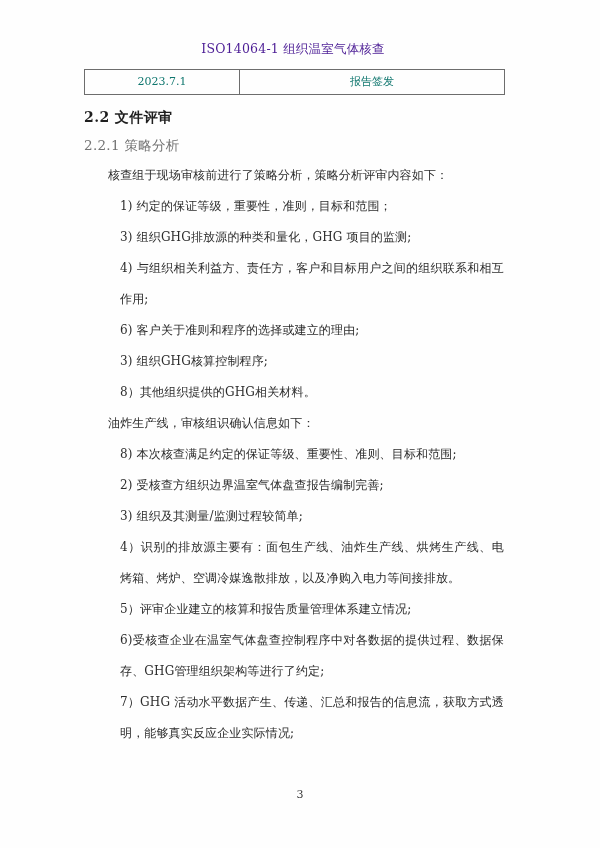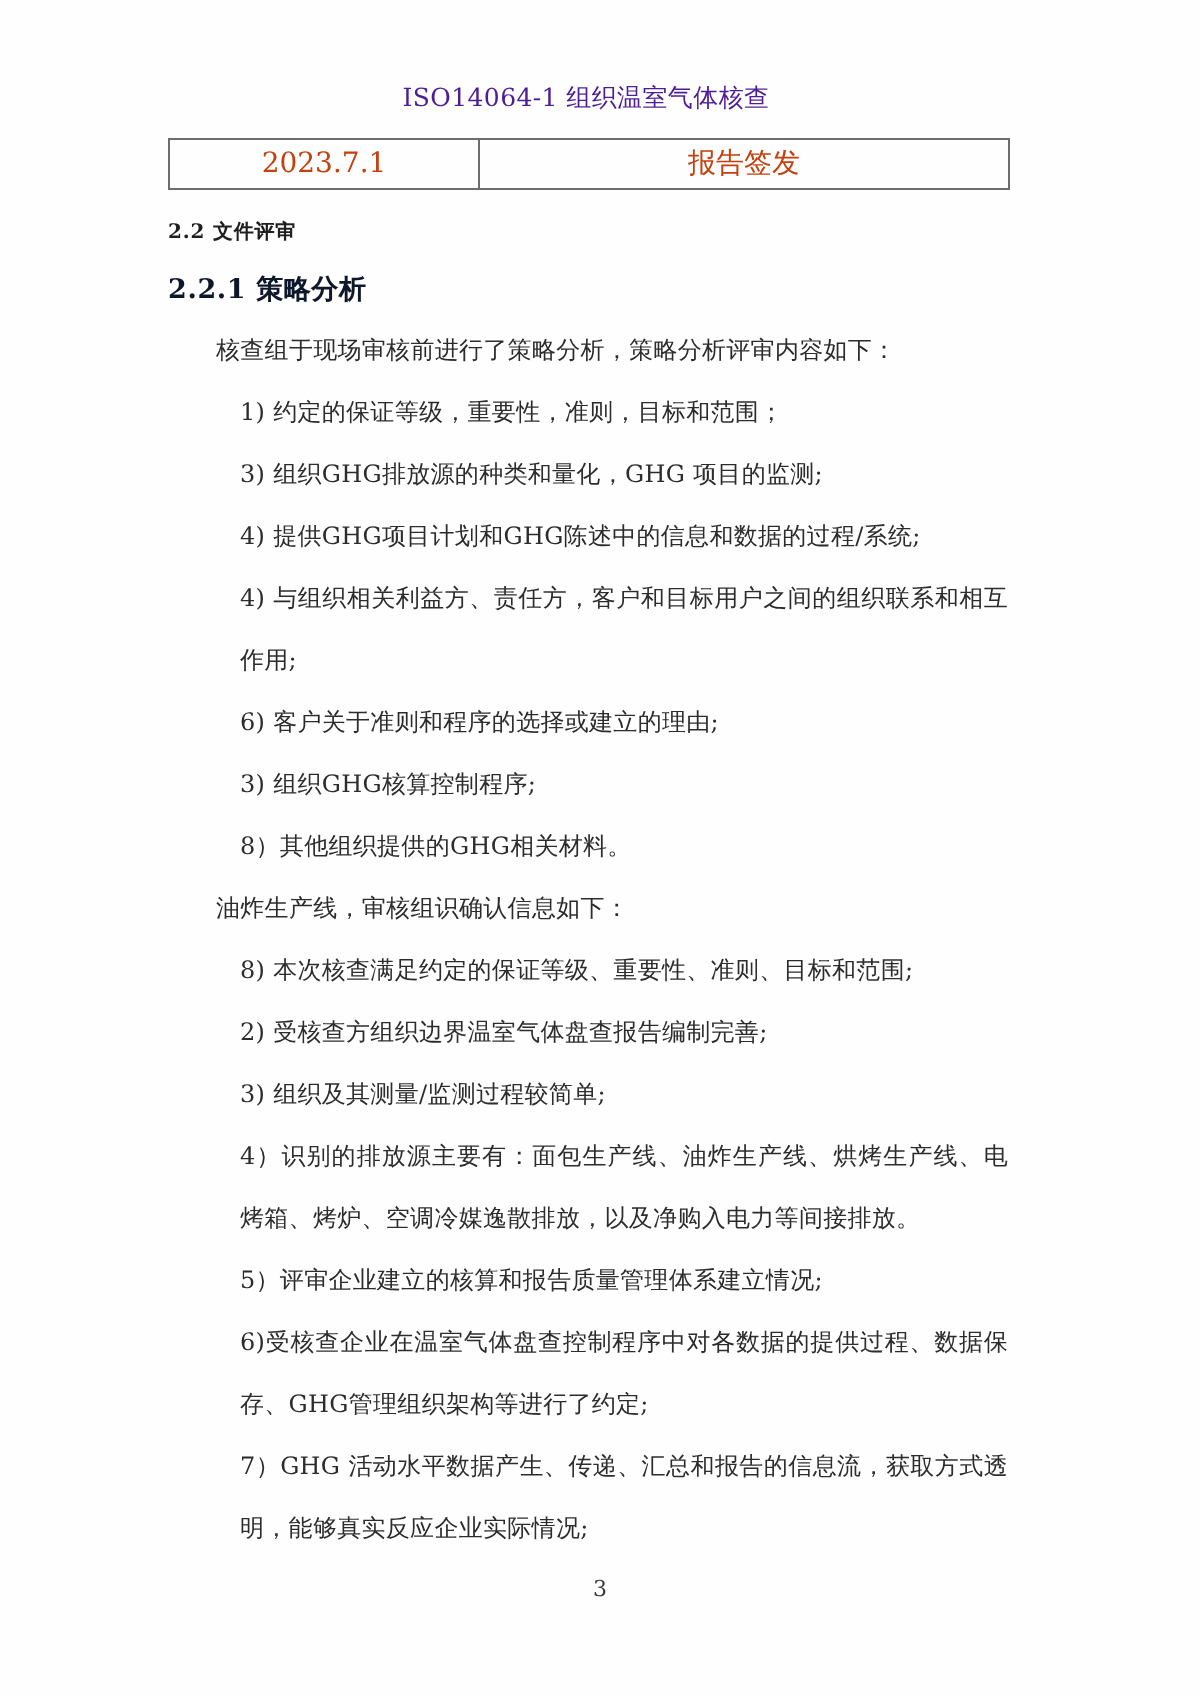--- a/index.html
+++ b/index.html
@@ -43,53 +43,53 @@
     left: 84px;
     width: 418px;
     border-collapse: collapse;
     table-layout: fixed;
   }
   .header-table td {
     border: 1px solid #6d6d6d;
     height: 24px;
     text-align: center;
     vertical-align: middle;
-    font-size: 14px;
-    color: #c2410c;
+    font-size: 11px;
+    color: #0f766e;
     padding: 0;
     line-height: 24px;
   }
   .header-table td.cell-date { width: 154px; }
   .header-table td.cell-stage { width: 264px; }
 
   
   .content {
     position: absolute;
     top: 104px;
     left: 84px;
     width: 420px;
   }
 
   h2.sec-title {
-    font-size: 10px;
+    font-size: 14px;
     font-weight: bold;
     margin: 0;
     padding: 0;
     line-height: 26px;
     letter-spacing: 0.4px;
     color: #1f1f1f;
   }
   h3.sub-title {
     font-size: 13.5px;
-    font-weight: bold;
+    font-weight: normal;
     margin: 0;
     padding: 0;
     line-height: 30px;
     letter-spacing: 0.3px;
-    color: #0f172a;
+    color: #737373;
   }
 
   p.para {
     margin: 0;
     padding: 0;
     font-size: 12px;
     line-height: 31px;
     text-align: justify;
     text-justify: inter-ideograph;
     color: #2c2c2c;
@@ -133,21 +133,20 @@
   <div class="content">
 
     <h2 class="sec-title">2.2  文件评审</h2>
 
     <h3 class="sub-title">2.2.1 策略分析</h3>
 
     <p class="para indent">核查组于现场审核前进行了策略分析，策略分析评审内容如下：</p>
 
     <p class="para item">1) 约定的保证等级，重要性，准则，目标和范围；</p>
     <p class="para item">3) 组织GHG排放源的种类和量化，GHG 项目的监测;</p>
-    <p class="para item">4) 提供GHG项目计划和GHG陈述中的信息和数据的过程/系统;</p>
     <p class="para item">4) 与组织相关利益方、责任方，客户和目标用户之间的组织联系和相互作用;</p>
     <p class="para item">6) 客户关于准则和程序的选择或建立的理由;</p>
     <p class="para item">3) 组织GHG核算控制程序;</p>
     <p class="para item">8）其他组织提供的GHG相关材料。</p>
 
     <p class="para indent">油炸生产线，审核组识确认信息如下：</p>
 
     <p class="para item">8) 本次核查满足约定的保证等级、重要性、准则、目标和范围;</p>
     <p class="para item">2) 受核查方组织边界温室气体盘查报告编制完善;</p>
     <p class="para item">3) 组织及其测量/监测过程较简单;</p>

